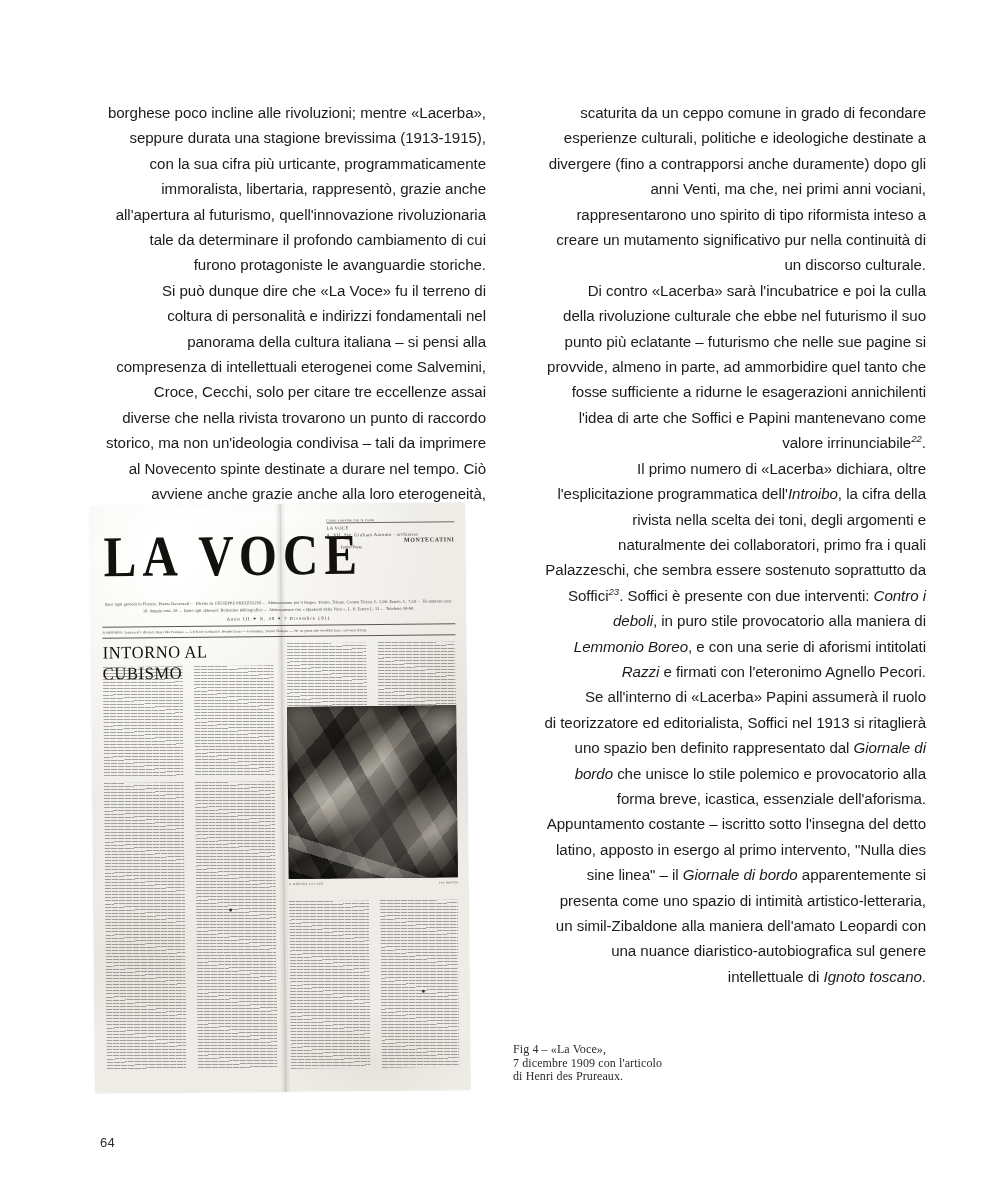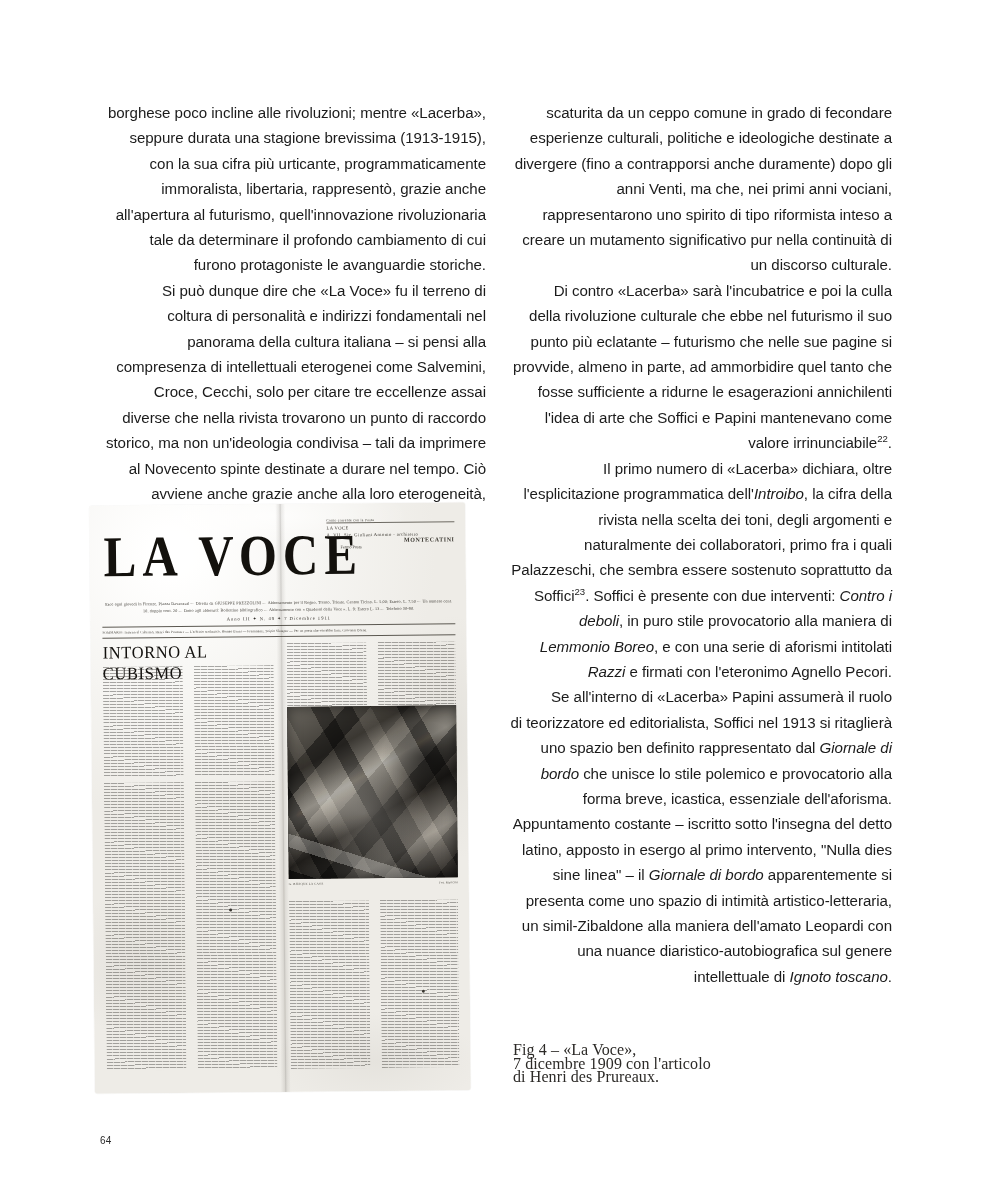--- a/index.html
+++ b/index.html
@@ -26,33 +26,34 @@
     position: absolute;
     top: 100px;
     width: 383px;
     font-family: "Liberation Sans", sans-serif;
     font-size: 15.1px;
     line-height: 25.4px;
     color: #1b1b1b;
     letter-spacing: -0.05px;
   }
   .col-left  { left: 103px; }
-  .col-right { left: 509px; }
+  .col-right { left: 543px; }
 
   .col p {
     margin: 0;
     text-align: right;
   }
   .col p.indent { text-indent: 28px; }
   .col em { font-style: italic; }
   .col sup {
     font-size: 9.6px;
     vertical-align: super;
     line-height: 0;
     letter-spacing: 0;
+    font-style: italic;
   }
 
   
   .figure {
     position: absolute;
     left: 92px;
     top: 504px;
     width: 376px;
     height: 588px;
   }
@@ -269,33 +270,33 @@
   .dot1 { left: 126px; top: 395px; }
   .dot2 { left: 318px; top: 478px; }
 
   
   .caption {
     position: absolute;
     left: 513px;
     top: 1043px;
     width: 260px;
     font-family: "Liberation Serif", serif;
-    font-size: 16px;
+    font-size: 12px;
     line-height: 13.6px;
     color: #2c2a27;
     letter-spacing: .1px;
   }
 
   
   .folio {
     position: absolute;
     left: 100px;
     top: 1135px;
     font-family: "Liberation Sans", sans-serif;
-    font-size: 10px;
+    font-size: 13px;
     color: #2b2b2b;
     letter-spacing: .3px;
   }
 </style>
 </head>
 <body>
 
 <div class="page">
 
   <div class="col col-left">

